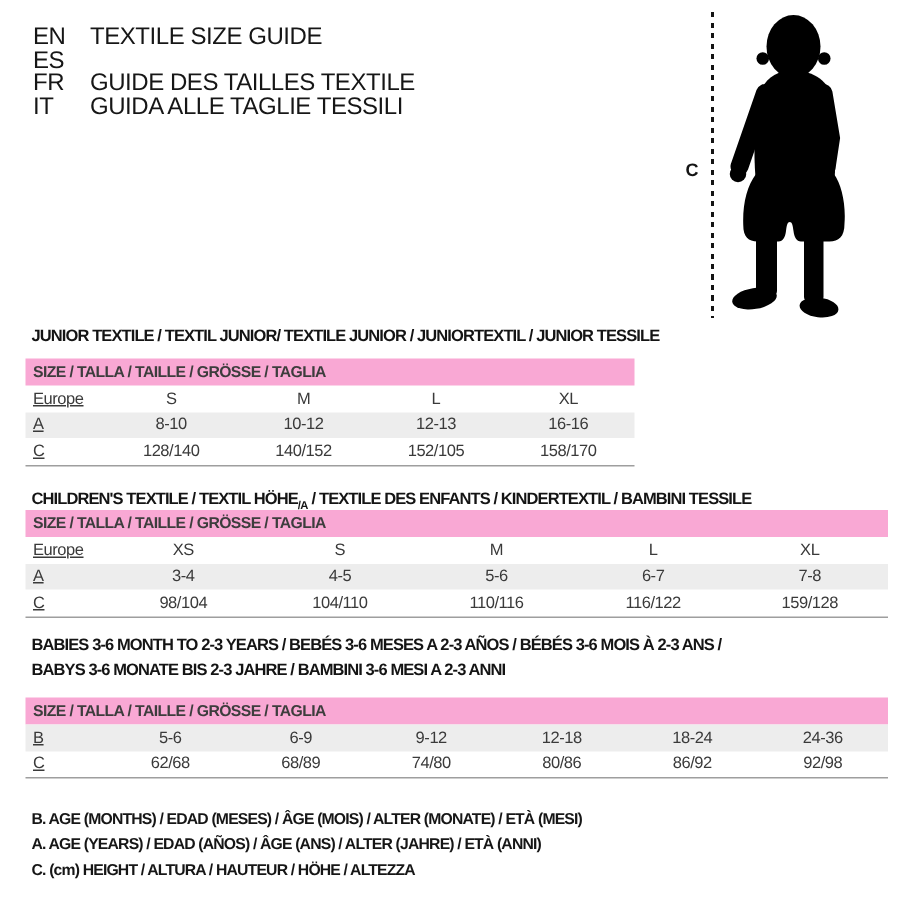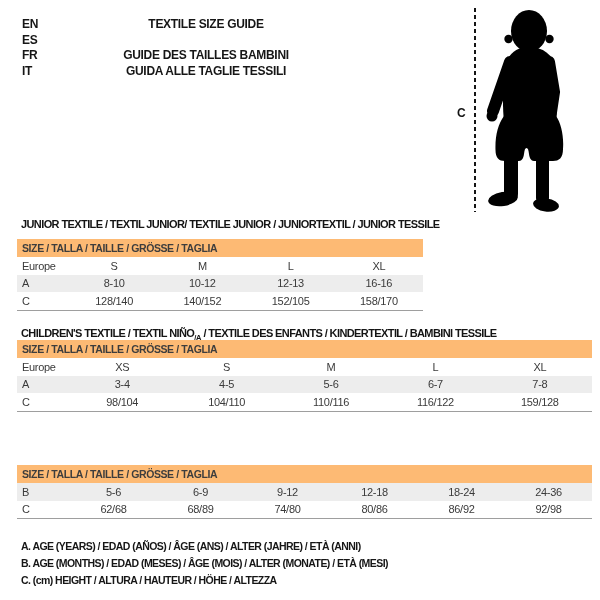--- a/index.html
+++ b/index.html
@@ -15,27 +15,27 @@
   }
   
   .lang-header {
     position: absolute;
     left: 22px; top: 17px;
     width: 330px;
   }
   .lang-row {
     display: flex;
     line-height: 15.5px;
-    font-size: 12px;
-    font-weight: bold;
+    font-size: 16px;
+    font-weight: normal;
     letter-spacing: -0.3px;
     color: #161616;
   }
   .lang-code { width: 38px; flex: none; }
-  .lang-label { flex: 1; white-space: nowrap; text-align: center; }
+  .lang-label { flex: 1; white-space: nowrap; }
 
   
   .measure-line {
     position: absolute;
     left: 474px; top: 8px;
     width: 2px; height: 204px;
     background: repeating-linear-gradient(to bottom, #141414 0 3.5px, transparent 3.5px 7px);
   }
   .measure-label {
     position: absolute;
@@ -73,39 +73,40 @@
     border-bottom: 1px solid #9e9e9e;
     font-size: 11px;
     color: #3a3a3a;
   }
   #tbl-1 { top: 239px; width: 406px; }
   #tbl-2 { top: 340px; width: 575px; }
   #tbl-3 { top: 465px; width: 575px; }
   .bar {
     height: 18px;
     line-height: 18px;
-    background: #fdba74;
+    background: #f9a8d4;
     color: #3d3d3d;
     font-weight: bold;
     font-size: 10.5px;
     letter-spacing: -0.4px;
     padding-left: 5px;
     white-space: nowrap;
   }
   .trow {
     display: flex;
     align-items: center;
     height: 17.5px;
   }
   .trow.alt { background: #ededed; }
   .lbl {
     flex: none;
     width: 53px;
     padding-left: 5px;
     letter-spacing: -0.3px;
+    text-decoration: underline;
   }
   .cell {
     flex: 1;
     text-align: center;
     letter-spacing: -0.3px;
   }
 
   
   .footnotes {
     position: absolute;
@@ -128,21 +129,21 @@
   <div class="lang-header">
     <div class="lang-row">
       <span class="lang-code">EN</span>
       <span class="lang-label">TEXTILE SIZE GUIDE</span>
     </div>
     <div class="lang-row">
       <span class="lang-code">ES</span>
     </div>
     <div class="lang-row">
       <span class="lang-code">FR</span>
-      <span class="lang-label">GUIDE DES TAILLES BAMBINI</span>
+      <span class="lang-label">GUIDE DES TAILLES TEXTILE</span>
     </div>
     <div class="lang-row">
       <span class="lang-code">IT</span>
       <span class="lang-label">GUIDA ALLE TAGLIE TESSILI</span>
     </div>
   </div>
 
   <div class="measure-line"></div>
   <div class="measure-label">C</div>
   <svg class="baby-svg" viewBox="0 0 90 204" xmlns="http://www.w3.org/2000/svg">
@@ -184,21 +185,21 @@
     </div>
     <div class="trow">
       <span class="lbl">C</span>
       <span class="cell">128/140</span>
       <span class="cell">140/152</span>
       <span class="cell">152/105</span>
       <span class="cell">158/170</span>
     </div>
   </div>
 
-  <div class="tbl-title" id="title-2"><span>CHILDREN'S TEXTILE / TEXTIL NIÑO</span><sub>/A</sub><span> / TEXTILE DES ENFANTS / KINDERTEXTIL / BAMBINI TESSILE</span></div>
+  <div class="tbl-title" id="title-2"><span>CHILDREN'S TEXTILE / TEXTIL HÖHE</span><sub>/A</sub><span> / TEXTILE DES ENFANTS / KINDERTEXTIL / BAMBINI TESSILE</span></div>
   <div class="tbl" id="tbl-2">
     <div class="bar">SIZE / TALLA / TAILLE / GRÖSSE / TAGLIA</div>
     <div class="trow">
       <span class="lbl">Europe</span>
       <span class="cell">XS</span>
       <span class="cell">S</span>
       <span class="cell">M</span>
       <span class="cell">L</span>
       <span class="cell">XL</span>
     </div>
@@ -213,20 +214,24 @@
     <div class="trow">
       <span class="lbl">C</span>
       <span class="cell">98/104</span>
       <span class="cell">104/110</span>
       <span class="cell">110/116</span>
       <span class="cell">116/122</span>
       <span class="cell">159/128</span>
     </div>
   </div>
 
+  <div class="tbl-title" id="title-3">
+    <div>BABIES 3-6 MONTH TO 2-3 YEARS / BEBÉS 3-6 MESES A 2-3 AÑOS / BÉBÉS 3-6 MOIS À 2-3 ANS /</div>
+    <div>BABYS 3-6 MONATE BIS 2-3 JAHRE / BAMBINI 3-6 MESI A 2-3 ANNI</div>
+  </div>
   <div class="tbl" id="tbl-3">
     <div class="bar">SIZE / TALLA / TAILLE / GRÖSSE / TAGLIA</div>
     <div class="trow alt">
       <span class="lbl">B</span>
       <span class="cell">5-6</span>
       <span class="cell">6-9</span>
       <span class="cell">9-12</span>
       <span class="cell">12-18</span>
       <span class="cell">18-24</span>
       <span class="cell">24-36</span>
@@ -236,18 +241,18 @@
       <span class="cell">62/68</span>
       <span class="cell">68/89</span>
       <span class="cell">74/80</span>
       <span class="cell">80/86</span>
       <span class="cell">86/92</span>
       <span class="cell">92/98</span>
     </div>
   </div>
 
   <div class="footnotes">
+    <div class="footnote">B. AGE (MONTHS) / EDAD (MESES) / ÂGE (MOIS) / ALTER (MONATE) / ETÀ (MESI)</div>
     <div class="footnote">A. AGE (YEARS) / EDAD (AÑOS) / ÂGE (ANS) / ALTER (JAHRE) / ETÀ (ANNI)</div>
-    <div class="footnote">B. AGE (MONTHS) / EDAD (MESES) / ÂGE (MOIS) / ALTER (MONATE) / ETÀ (MESI)</div>
     <div class="footnote">C. (cm) HEIGHT / ALTURA / HAUTEUR / HÖHE / ALTEZZA</div>
   </div>
 
 </div>
 
 </body></html>

